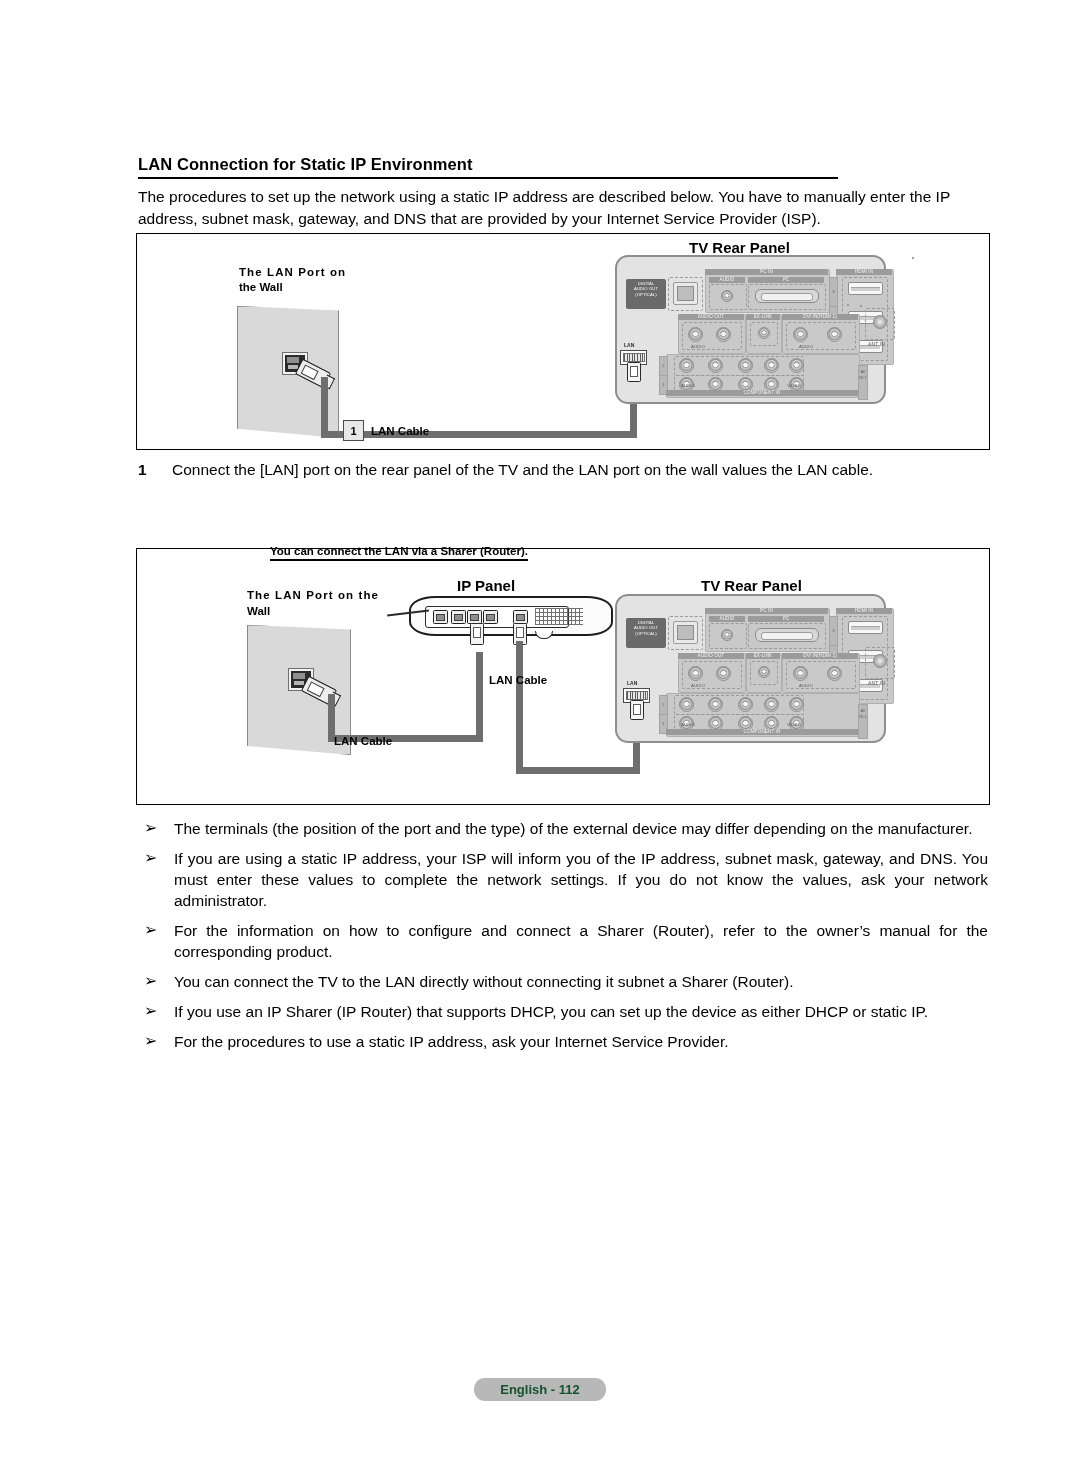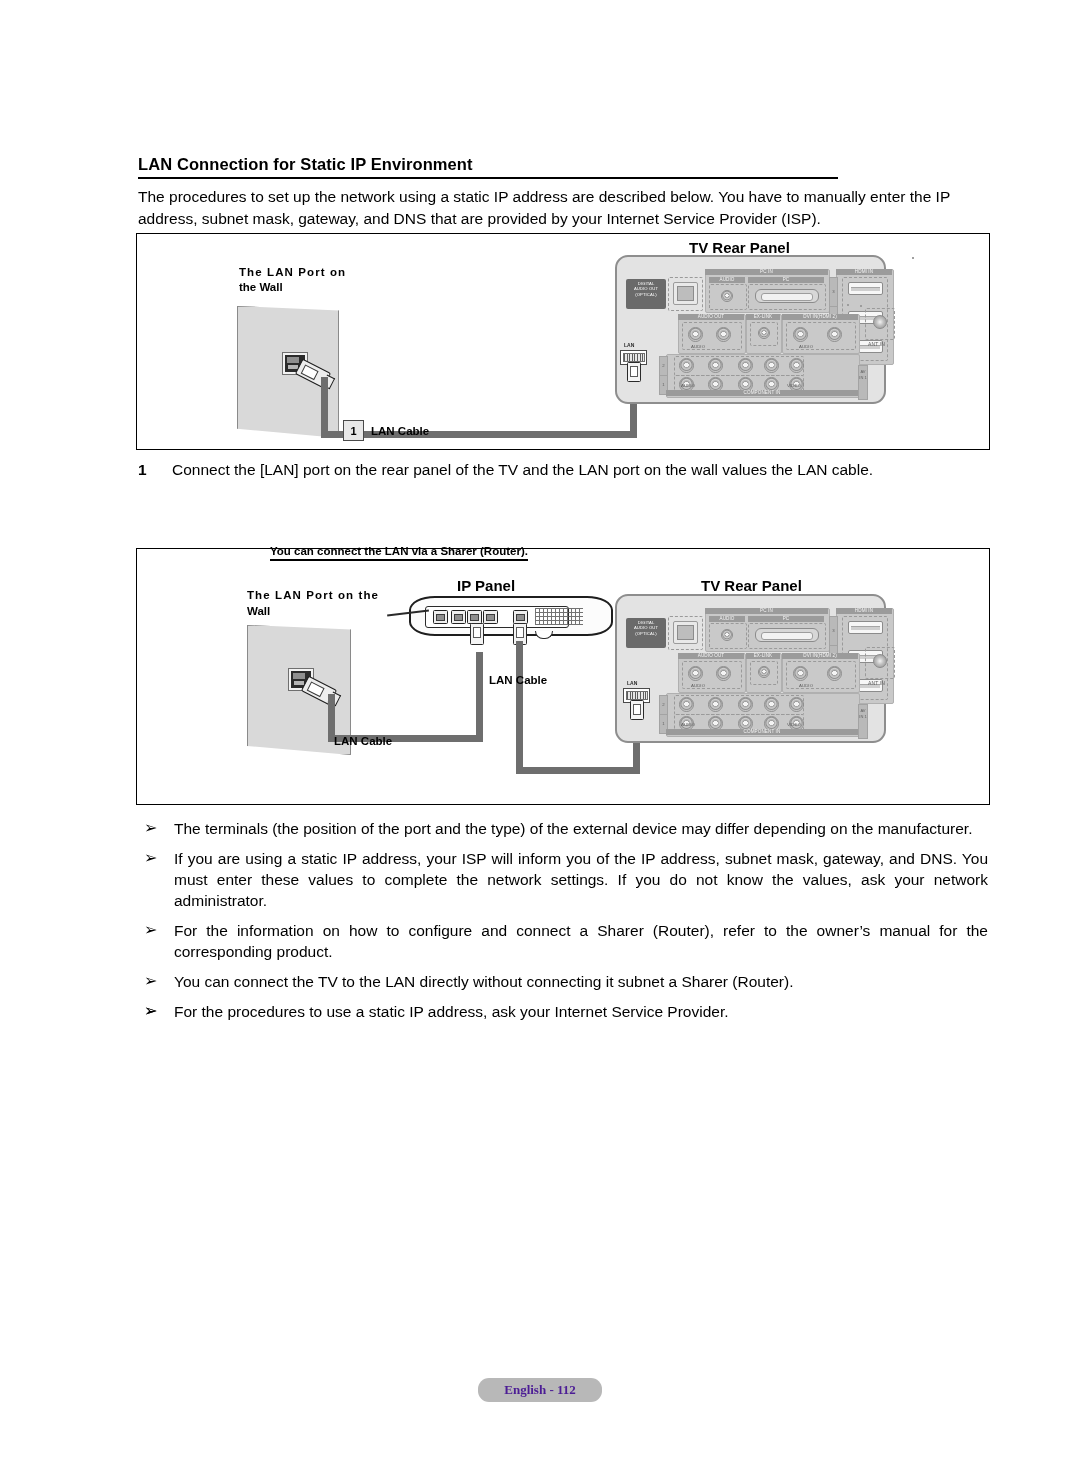--- a/index.html
+++ b/index.html
@@ -204,21 +204,21 @@
     font-size:11px;font-weight:bold;display:flex;align-items:center;justify-content:center;
   }
   .callout .cap{font-size:11.5px;font-weight:bold;}
 
   
   .footer{
     position:absolute;left:0;top:1378px;width:1080px;text-align:center;
   }
   .footer .pill{
     display:inline-block;background:#b8b8b8;border-radius:11px;
-    padding:4px 26px;font-size:13px;font-weight:bold;color:#4c1d95;font-family:Liberation Serif, serif;
+    padding:4px 26px;font-size:13px;font-weight:bold;color:#14532d;
   }
 </style>
 </head>
 <body>
 
 <div class="page">
 
   <div class="section-title">LAN Connection for Static IP Environment</div>
   <div class="intro">The procedures to set up the network using a static IP address are described below. You have to manually enter the IP address, subnet mask, gateway, and DNS that are provided by your Internet Service Provider (ISP).</div>
 
@@ -484,20 +484,21 @@
     <div class="note">
       <span class="arrow">➢</span>
       <span>For the information on how to configure and connect a Sharer (Router), refer to the owner’s manual for the corresponding product.</span>
     </div>
     <div class="note">
       <span class="arrow">➢</span>
       <span>You can connect the TV to the LAN directly without connecting it subnet a Sharer (Router).</span>
     </div>
     <div class="note">
       <span class="arrow">➢</span>
+      <span>If you use an IP Sharer (IP Router) that supports DHCP, you can set up the device as either DHCP or static IP.</span>
     </div>
     <div class="note">
       <span class="arrow">➢</span>
       <span>For the procedures to use a static IP address, ask your Internet Service Provider.</span>
     </div>
   </div>
 
   <div class="footer">
     <span class="pill">English - 112</span>
   </div>

